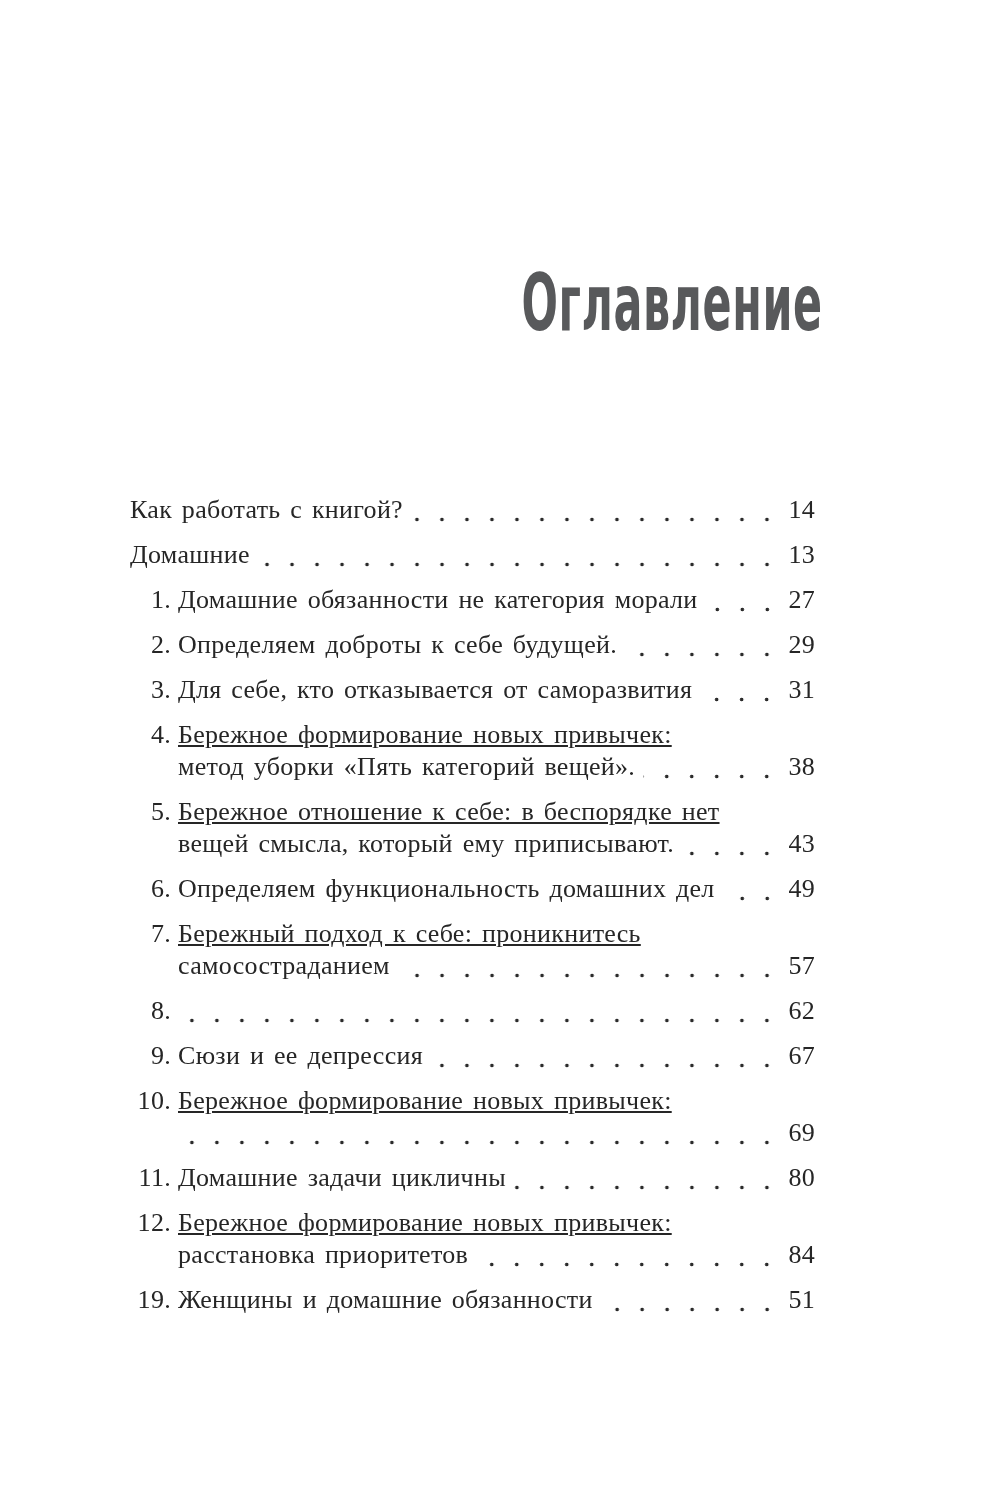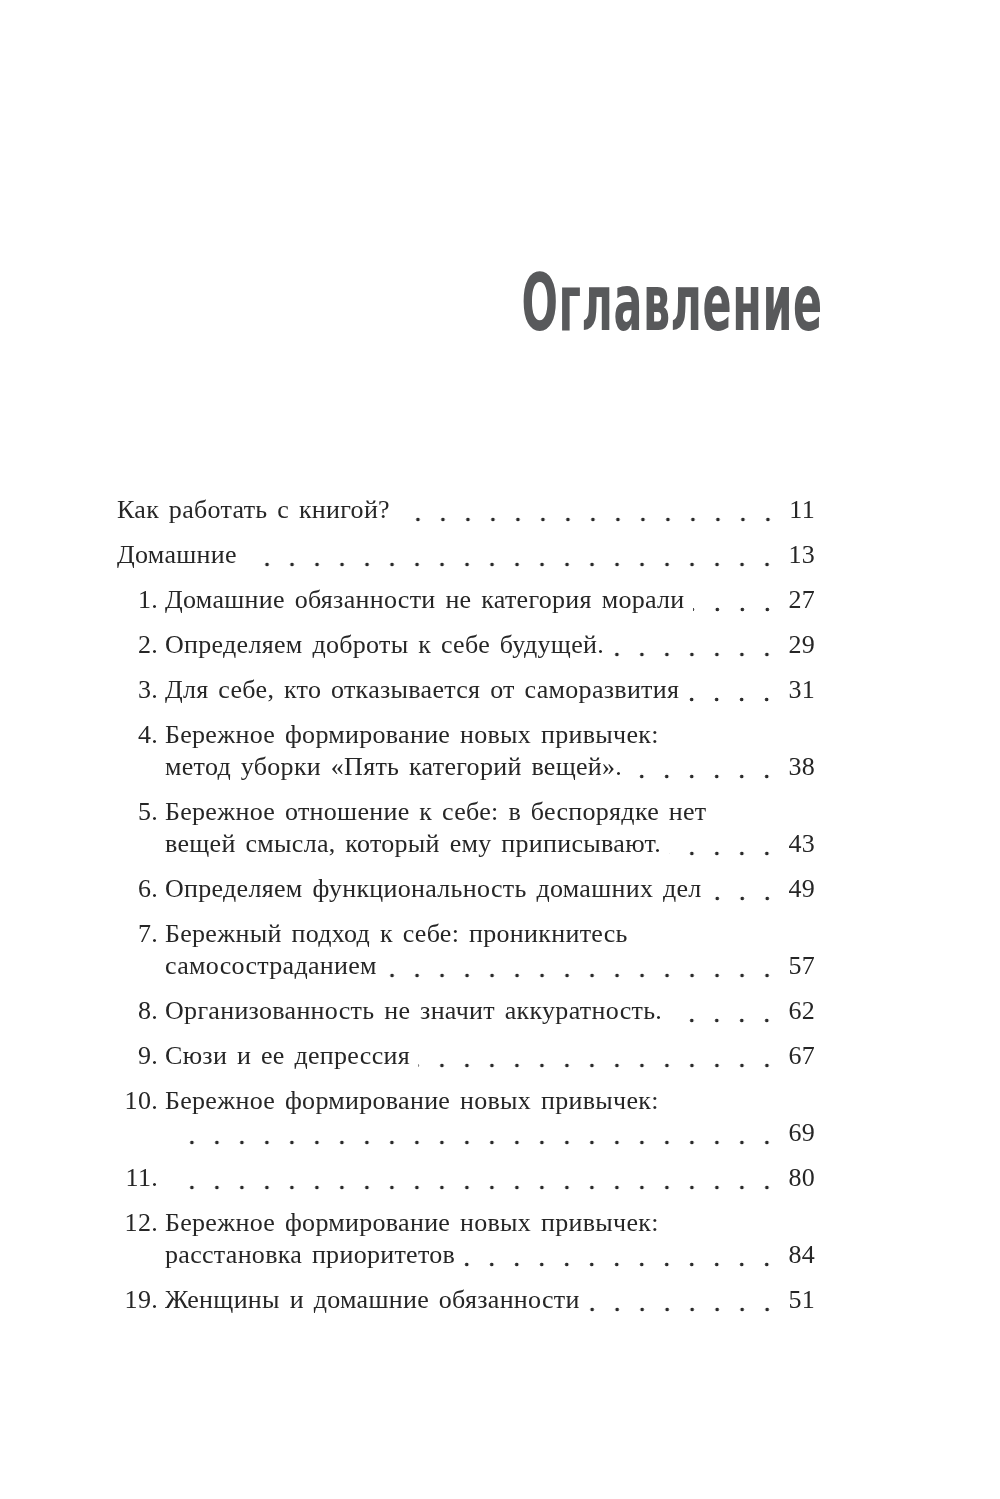--- a/index.html
+++ b/index.html
@@ -24,21 +24,21 @@
     font-size: 78px;
     line-height: 1;
     letter-spacing: 1px;
     color: #58595b;
     white-space: nowrap;
     transform: scaleX(0.55);
     transform-origin: 100% 50%;
   }
   .toc {
     position: absolute;
-    left: 117px;
+    left: 130px;
     right: 185px;
     top: 494px;
     font-size: 26px;
     line-height: 32px;
     letter-spacing: 0.3px;
     word-spacing: 3px;
   }
   .toc-entry {
     display: flex;
     align-items: flex-start;
@@ -50,20 +50,21 @@
     text-align: right;
     margin-right: 7px;
     white-space: nowrap;
   }
   .entry-body {
     flex: 1 1 auto;
     min-width: 0;
   }
   .entry-line {
     display: block;
+    text-decoration: underline;
   }
   .entry-lastline {
     display: flex;
     align-items: baseline;
   }
   .entry-text {
     flex: 0 1 auto;
     white-space: nowrap;
   }
   .dot-leader {
@@ -86,21 +87,21 @@
 <body>
 
 <h1 class="page-title">Оглавление</h1>
 
 <div class="toc">
     <div class="toc-entry">
       <div class="entry-body">
         <span class="entry-lastline">
           <span class="entry-text">Как работать с книгой?</span>
           <span class="dot-leader"></span>
-          <span class="entry-page">11</span>
+          <span class="entry-page">14</span>
         </span>
       </div>
     </div>
     <div class="toc-entry">
       <div class="entry-body">
         <span class="entry-lastline">
           <span class="entry-text">Домашние</span>
           <span class="dot-leader"></span>
           <span class="entry-page">13</span>
         </span>
@@ -176,21 +177,20 @@
           <span class="entry-text">самосостраданием</span>
           <span class="dot-leader"></span>
           <span class="entry-page">57</span>
         </span>
       </div>
     </div>
     <div class="toc-entry">
       <span class="entry-number">8.</span>
       <div class="entry-body">
         <span class="entry-lastline">
-          <span class="entry-text">Организованность не значит аккуратность.</span>
           <span class="dot-leader"></span>
           <span class="entry-page">62</span>
         </span>
       </div>
     </div>
     <div class="toc-entry">
       <span class="entry-number">9.</span>
       <div class="entry-body">
         <span class="entry-lastline">
           <span class="entry-text">Сюзи и ее депрессия</span>
@@ -206,20 +206,21 @@
         <span class="entry-lastline">
           <span class="dot-leader"></span>
           <span class="entry-page">69</span>
         </span>
       </div>
     </div>
     <div class="toc-entry">
       <span class="entry-number">11.</span>
       <div class="entry-body">
         <span class="entry-lastline">
+          <span class="entry-text">Домашние задачи цикличны</span>
           <span class="dot-leader"></span>
           <span class="entry-page">80</span>
         </span>
       </div>
     </div>
     <div class="toc-entry">
       <span class="entry-number">12.</span>
       <div class="entry-body">
         <span class="entry-line">Бережное формирование новых привычек:</span>
         <span class="entry-lastline">

